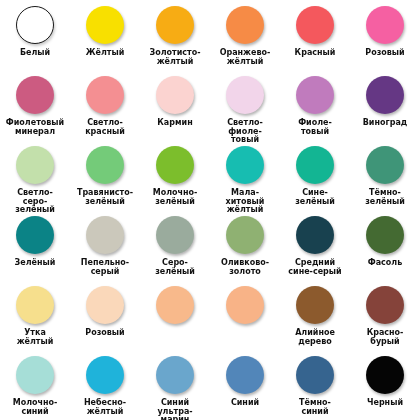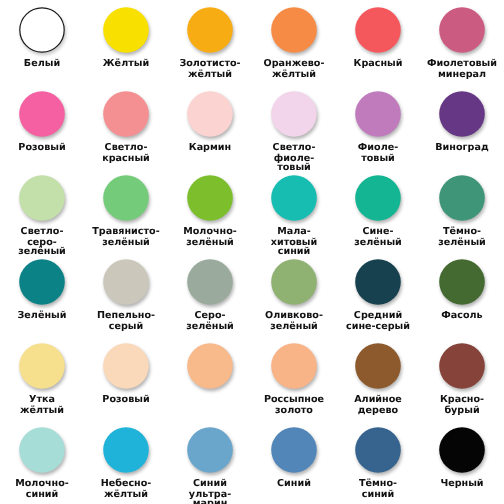--- a/index.html
+++ b/index.html
@@ -77,27 +77,27 @@
     <div class="swatch-cell">
       <div class="swatch-dot" style="background: rgb(246, 139, 70);"></div>
       <div class="swatch-label">Оранжево-
 жёлтый</div>
     </div>
     <div class="swatch-cell">
       <div class="swatch-dot" style="background: rgb(244, 88, 93);"></div>
       <div class="swatch-label">Красный</div>
     </div>
     <div class="swatch-cell">
+      <div class="swatch-dot" style="background: rgb(245, 96, 162);"></div>
+      <div class="swatch-label">Розовый</div>
+    </div>
+    <div class="swatch-cell">
       <div class="swatch-dot" style="background: rgb(204, 91, 129);"></div>
       <div class="swatch-label">Фиолетовый
 минерал</div>
-    </div>
-    <div class="swatch-cell">
-      <div class="swatch-dot" style="background: rgb(245, 96, 162);"></div>
-      <div class="swatch-label">Розовый</div>
     </div>
     <div class="swatch-cell">
       <div class="swatch-dot" style="background: rgb(244, 143, 146);"></div>
       <div class="swatch-label">Светло-
 красный</div>
     </div>
     <div class="swatch-cell">
       <div class="swatch-dot" style="background: rgb(251, 211, 208);"></div>
       <div class="swatch-label">Кармин</div>
     </div>
@@ -129,21 +129,21 @@
     </div>
     <div class="swatch-cell">
       <div class="swatch-dot" style="background: rgb(124, 190, 44);"></div>
       <div class="swatch-label">Молочно-
 зелёный</div>
     </div>
     <div class="swatch-cell">
       <div class="swatch-dot" style="background: rgb(23, 189, 177);"></div>
       <div class="swatch-label">Мала-
 хитовый
-синий</div>
+жёлтый</div>
     </div>
     <div class="swatch-cell">
       <div class="swatch-dot" style="background: rgb(19, 181, 147);"></div>
       <div class="swatch-label">Сине-
 зелёный</div>
     </div>
     <div class="swatch-cell">
       <div class="swatch-dot" style="background: rgb(63, 149, 120);"></div>
       <div class="swatch-label">Тёмно-
 зелёный</div>
@@ -158,21 +158,21 @@
 серый</div>
     </div>
     <div class="swatch-cell">
       <div class="swatch-dot" style="background: rgb(154, 171, 157);"></div>
       <div class="swatch-label">Серо-
 зелёный</div>
     </div>
     <div class="swatch-cell">
       <div class="swatch-dot" style="background: rgb(143, 177, 114);"></div>
       <div class="swatch-label">Оливково-
-зелёный</div>
+золото</div>
     </div>
     <div class="swatch-cell">
       <div class="swatch-dot" style="background: rgb(24, 65, 79);"></div>
       <div class="swatch-label">Средний
 сине-серый</div>
     </div>
     <div class="swatch-cell">
       <div class="swatch-dot" style="background: rgb(68, 106, 50);"></div>
       <div class="swatch-label">Фасоль</div>
     </div>
@@ -183,22 +183,20 @@
     </div>
     <div class="swatch-cell">
       <div class="swatch-dot" style="background: rgb(250, 216, 186);"></div>
       <div class="swatch-label">Розовый</div>
     </div>
     <div class="swatch-cell">
       <div class="swatch-dot" style="background: rgb(248, 185, 139);"></div>
     </div>
     <div class="swatch-cell">
       <div class="swatch-dot" style="background: rgb(248, 179, 135);"></div>
-      <div class="swatch-label">Россыпное
-золото</div>
     </div>
     <div class="swatch-cell">
       <div class="swatch-dot" style="background: rgb(140, 90, 45);"></div>
       <div class="swatch-label">Алийное
 дерево</div>
     </div>
     <div class="swatch-cell">
       <div class="swatch-dot" style="background: rgb(133, 67, 58);"></div>
       <div class="swatch-label">Красно-
 бурый</div>

